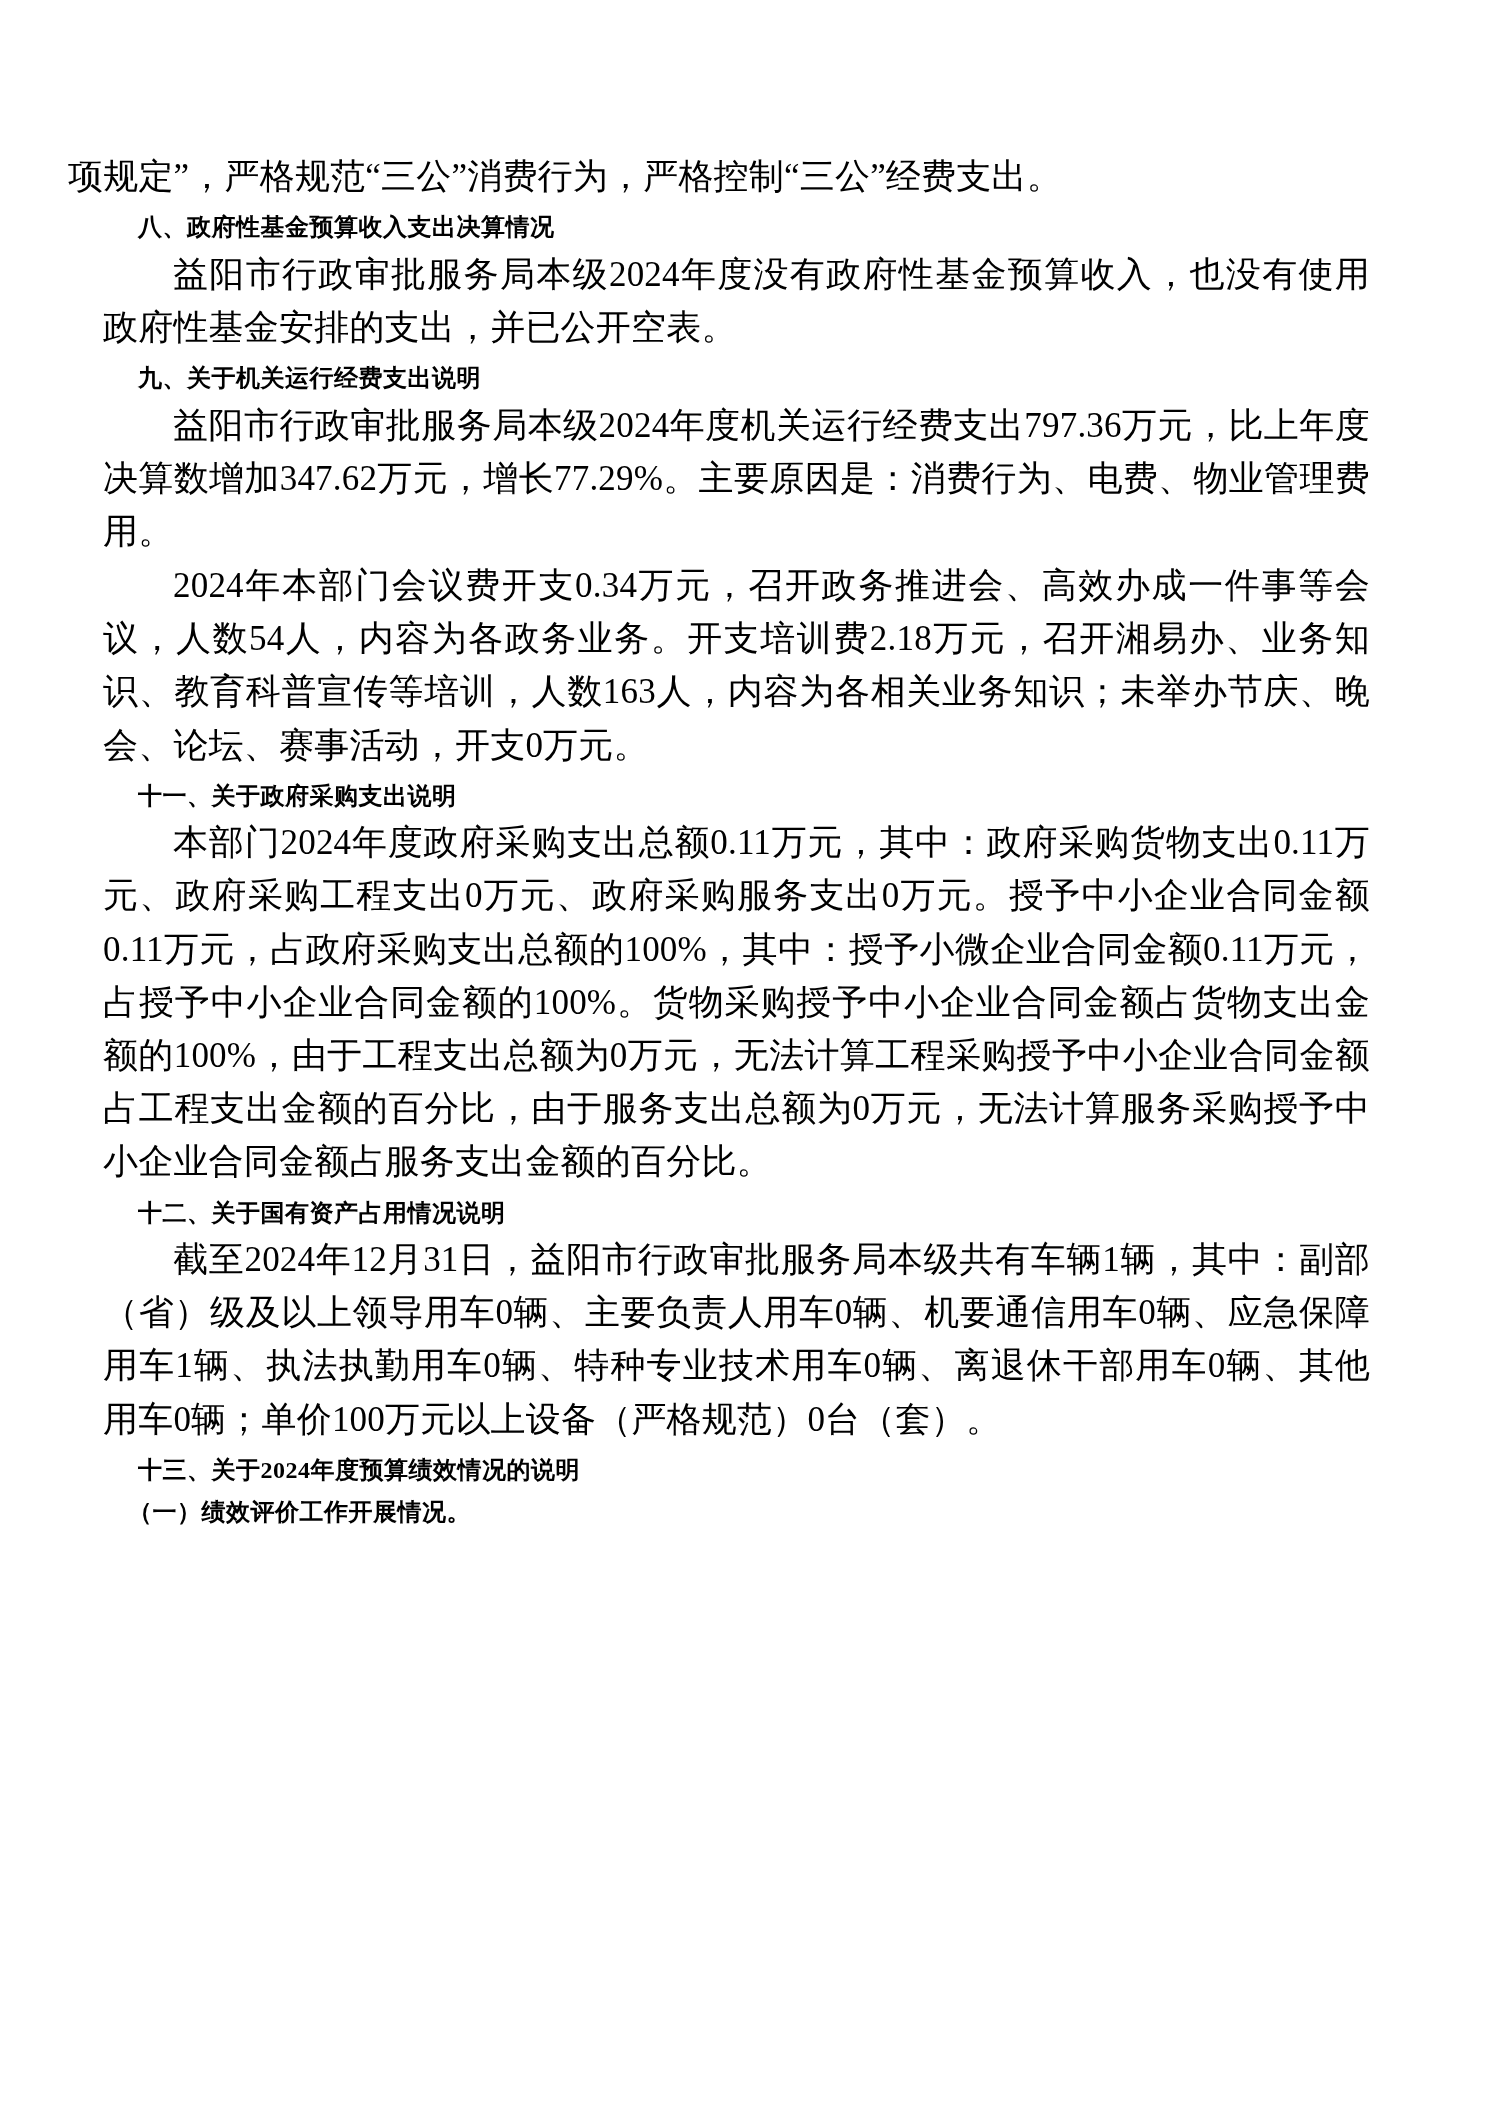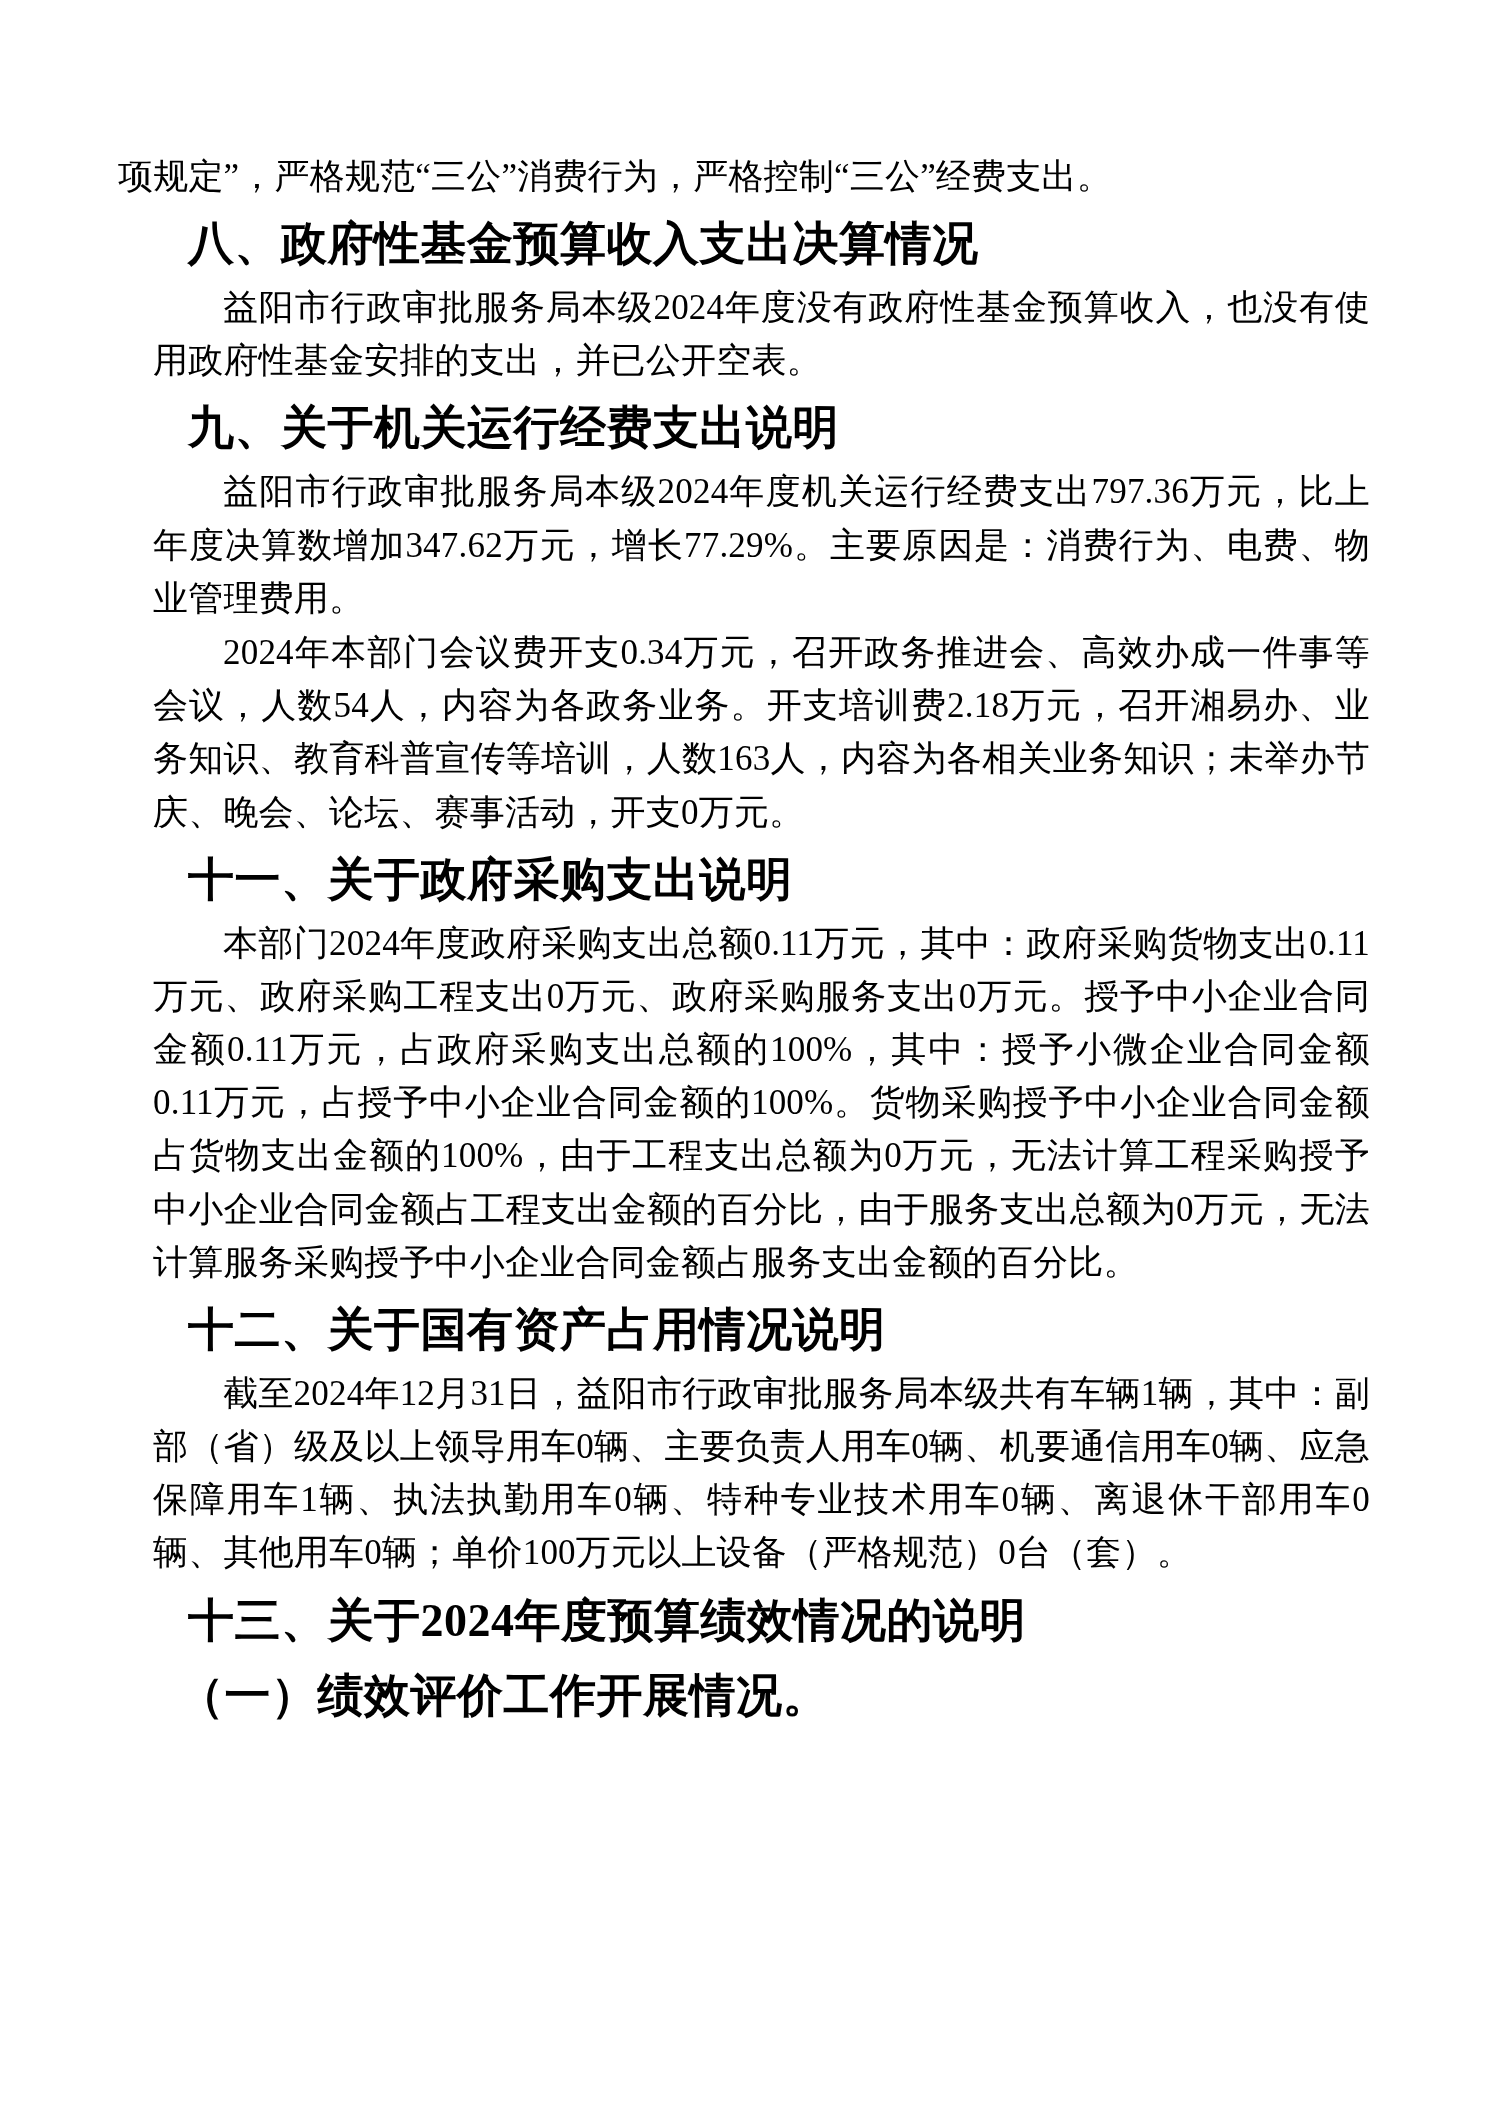--- a/index.html
+++ b/index.html
@@ -12,42 +12,42 @@
     height: 2104px;
     font-family: "Liberation Serif", "DejaVu Serif", serif;
     color: #000000;
     overflow: hidden;
   }
   .page {
     position: relative;
     width: 1488px;
     height: 2104px;
     box-sizing: border-box;
-    padding: 150px 118px 100px 118px;
+    padding: 150px 118px 100px 68px;
   }
   .doc-body {
     font-size: 35px;
     line-height: 1.52;
     text-align: justify;
     text-justify: inter-ideograph;
     letter-spacing: 0.2px;
   }
   .para {
     margin: 0 0 1px 0;
     text-indent: 0;
   }
   .para.indent {
     text-indent: 70px;
     margin-left: 35px;
   }
   .heading {
     font-weight: bold;
     margin: 6px 0 2px 0;
     text-indent: 70px;
-    font-size: 46px;
+    font-size: 24px;
     letter-spacing: 0.5px;
   }
   .heading.sub {
     text-indent: 60px;
   }
 </style>
 </head>
 <body>
 
 <div class="page">

